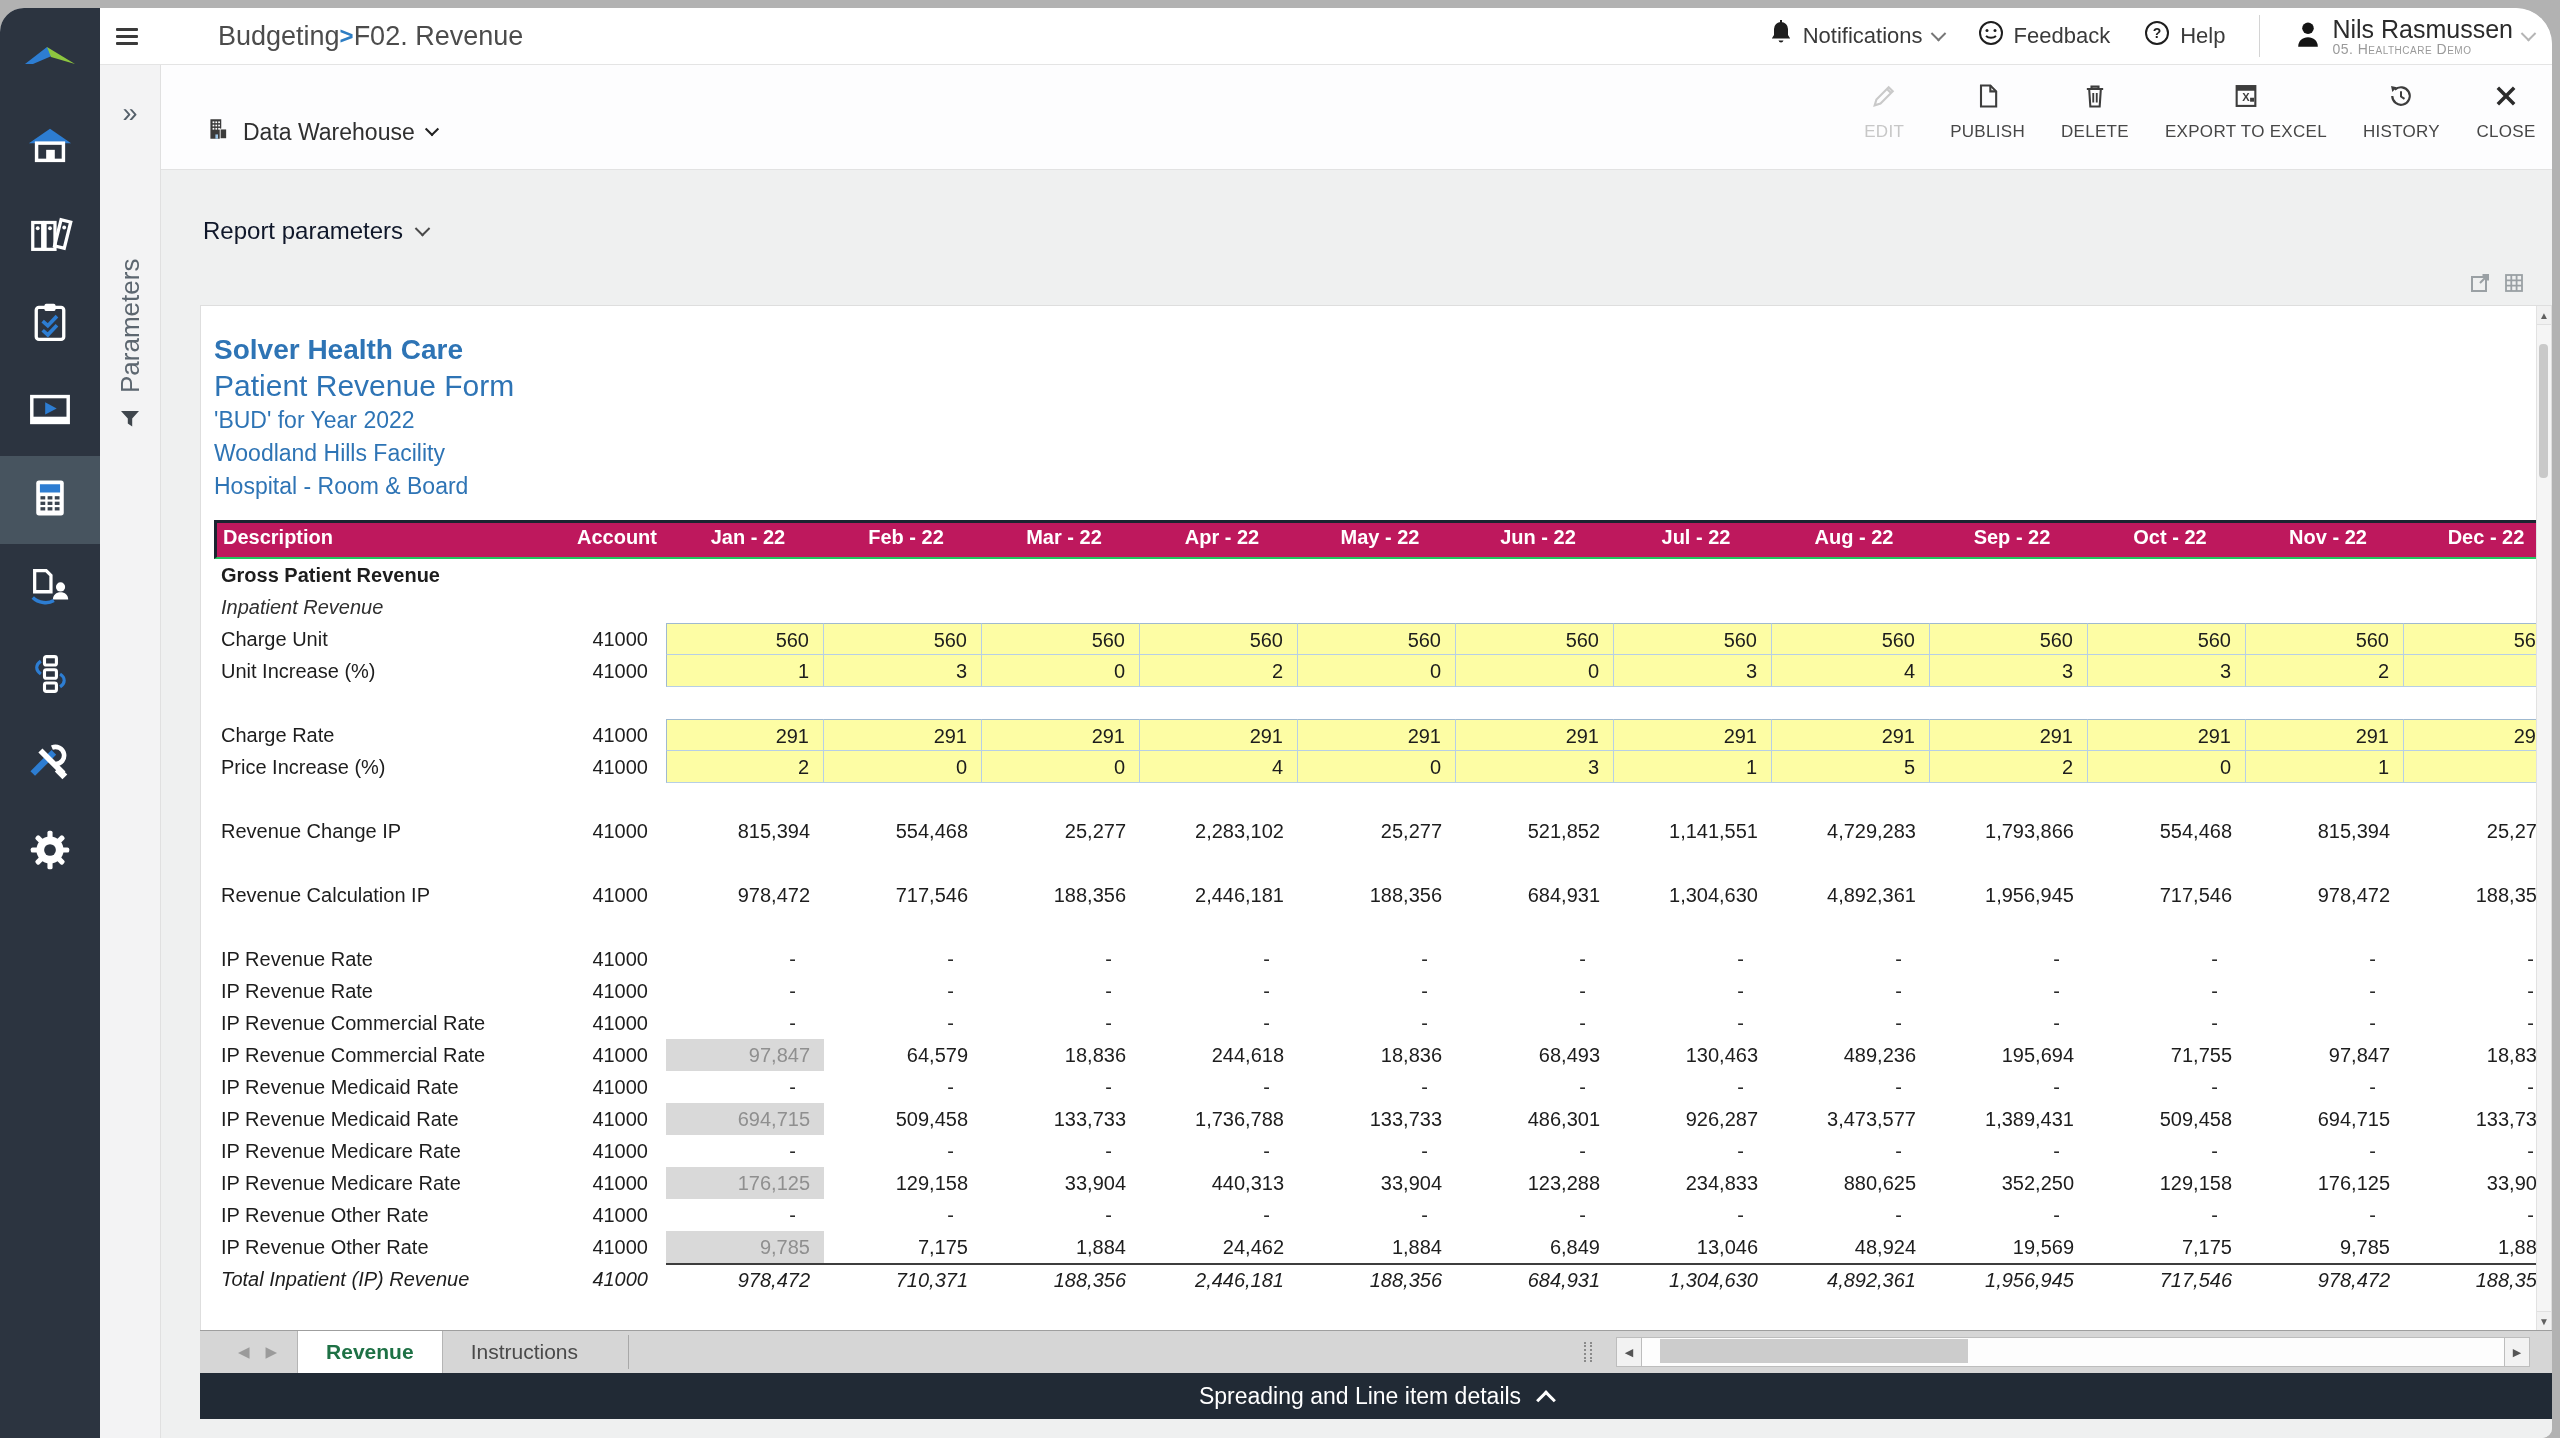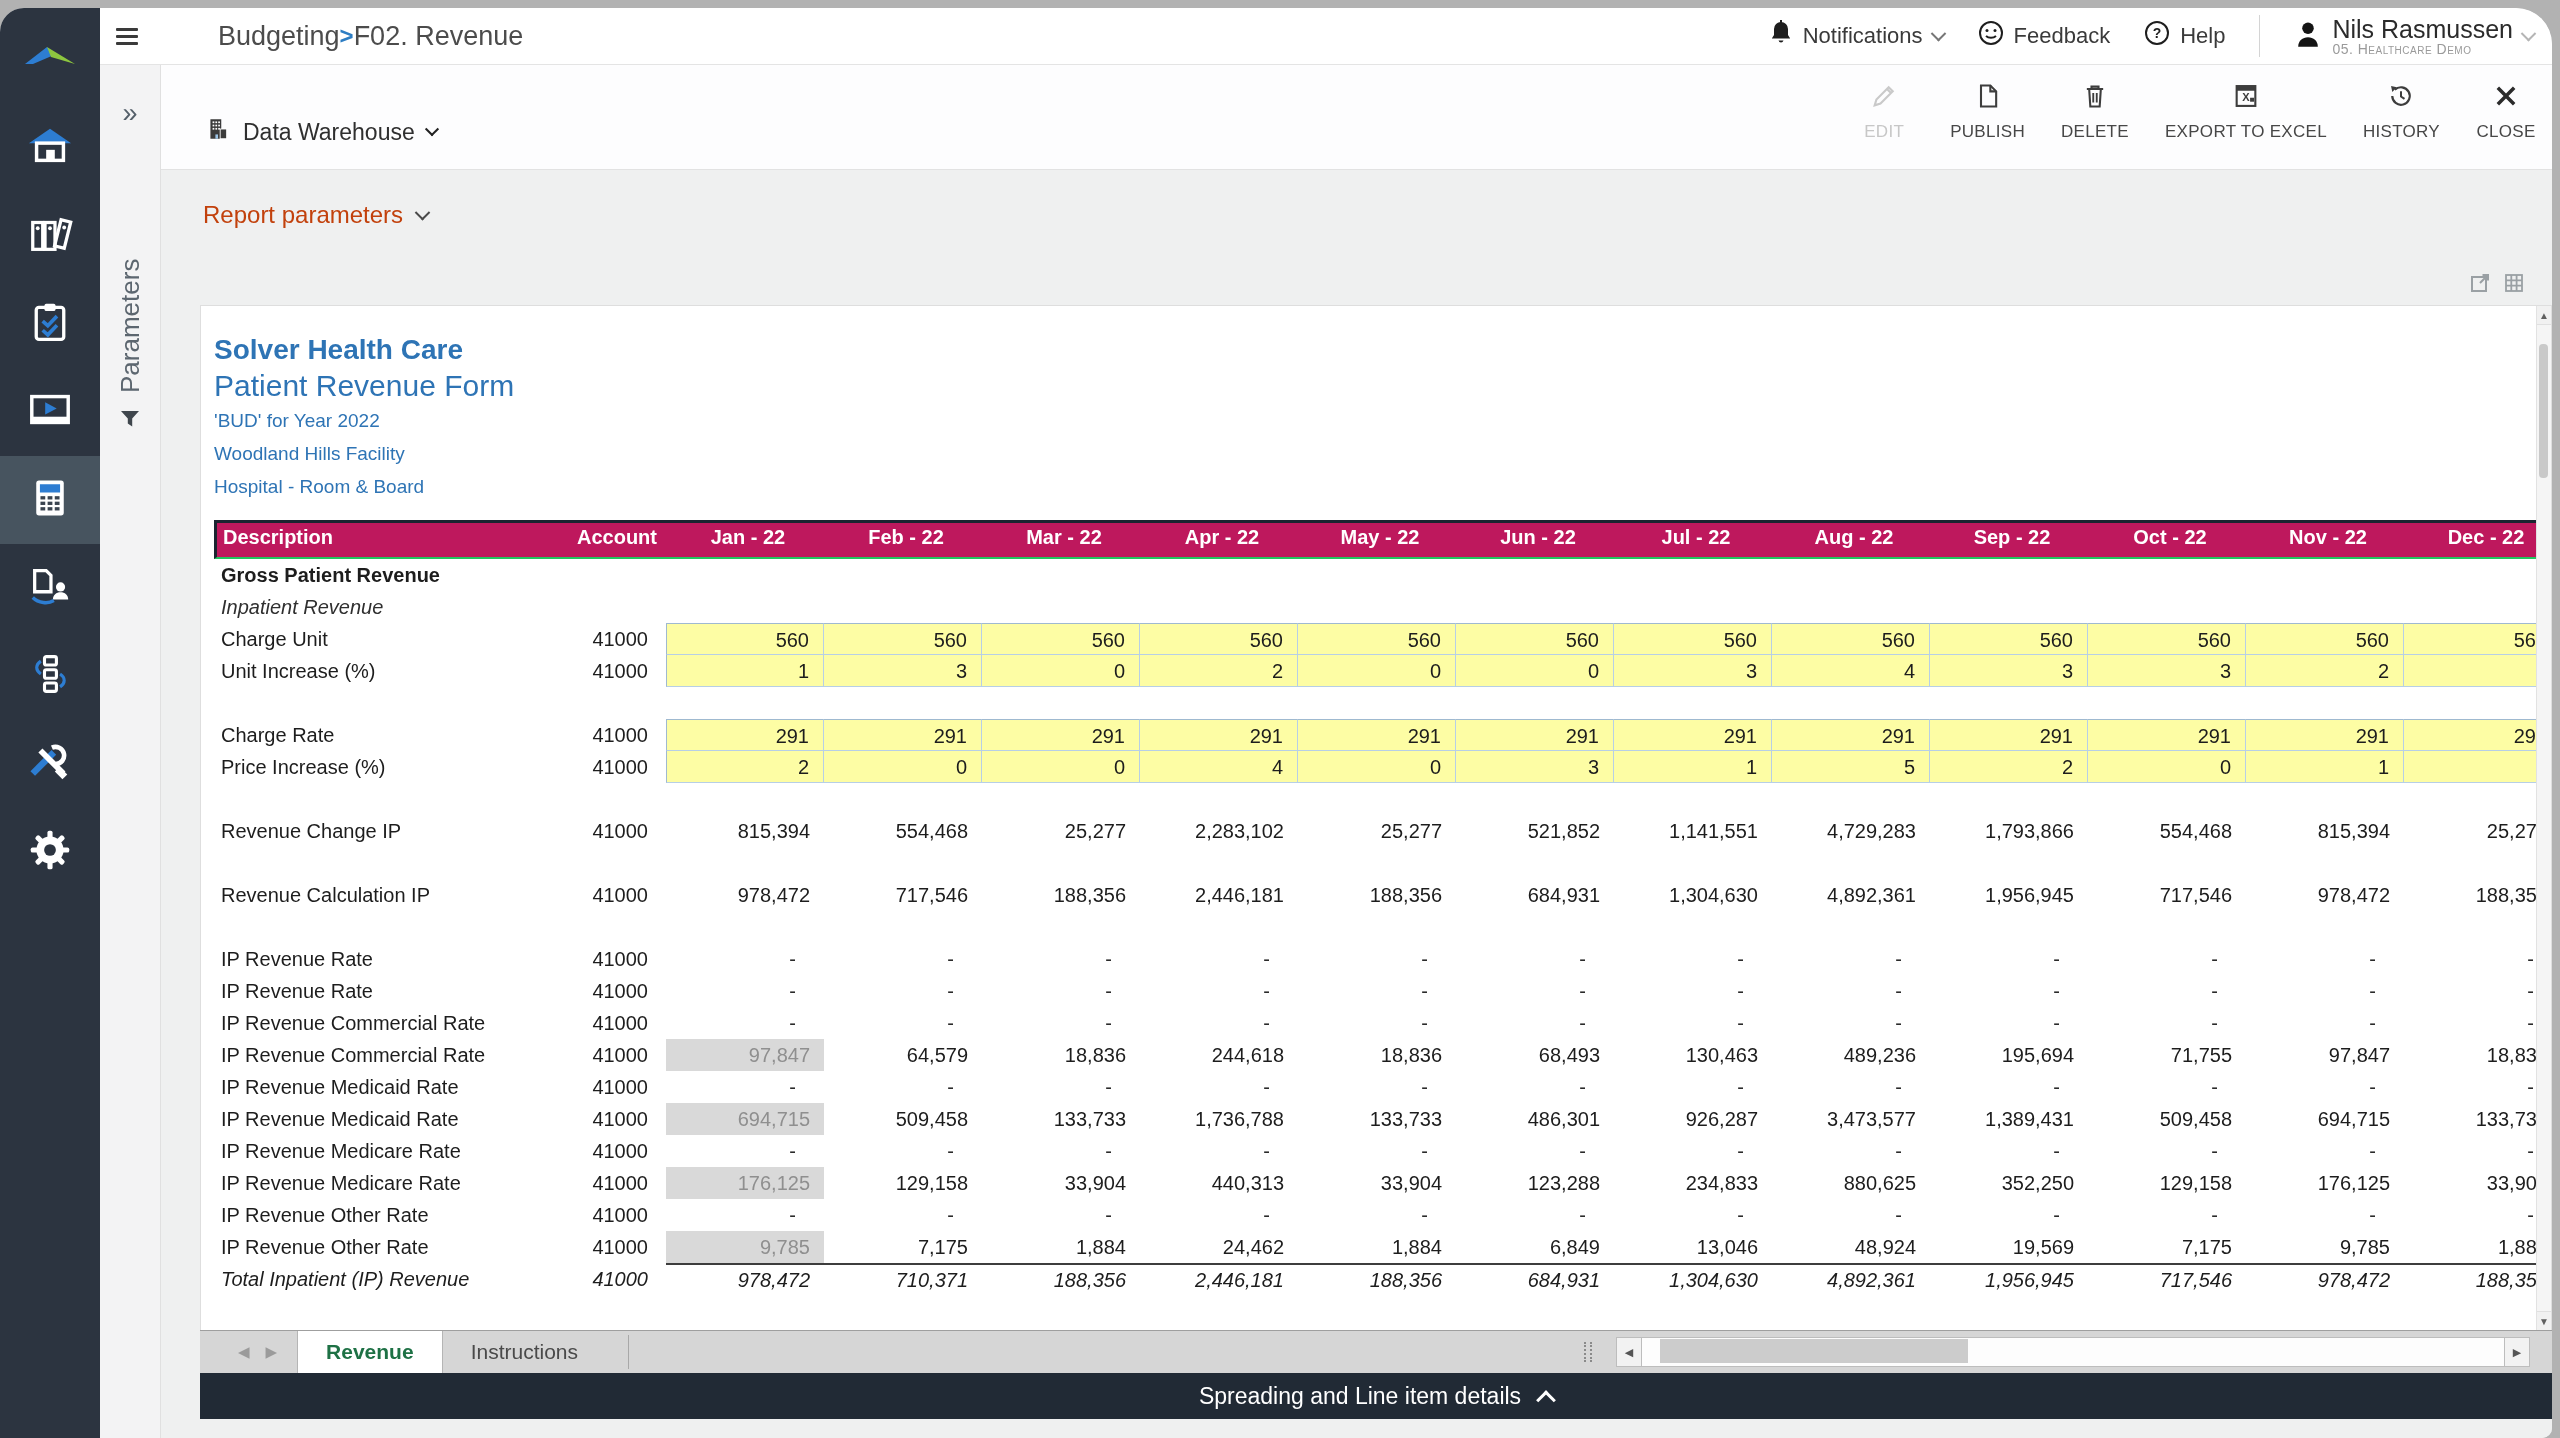--- a/index.html
+++ b/index.html
@@ -37,33 +37,33 @@
   .secondbar{position:absolute;left:160px;right:0;top:56px;height:105px;background:#fdfdfe;
     border-bottom:1px solid #e2e2e2;z-index:3;}
   .dw{position:absolute;left:45px;top:52px;display:flex;align-items:center;gap:12px;font-size:23px;color:#2f2f2f;cursor:pointer;}
   .dw .chev{border-color:#222;width:8px;height:8px;}
   .tb-actions{position:absolute;right:16px;top:18px;display:flex;gap:36px;}
   .tb-btn{display:flex;flex-direction:column;align-items:center;gap:8px;cursor:pointer;min-width:60px;}
   .tb-lbl{font-size:17px;color:#474747;letter-spacing:.3px;white-space:nowrap;}
   .tb-btn.disabled .tb-lbl{color:#c7c7c7;}
   
   .content{position:absolute;left:160px;right:0;top:161px;bottom:0;background:#eff0f0;}
-  .rp-row{position:absolute;left:43px;top:32px;display:flex;align-items:center;gap:14px;
-    font-size:24px;color:#c2410c;cursor:pointer;}
+  .rp-row{position:absolute;left:43px;top:48px;display:flex;align-items:center;gap:14px;
+    font-size:24px;color:#0f172a;cursor:pointer;}
   .rp-row .chev{border-color:#4a4a4a;}
   .canvas-icons{position:absolute;right:26px;top:102px;display:flex;gap:10px;}
   .canvas-icons span{cursor:pointer;display:inline-flex;}
   
   .canvas{position:absolute;left:40px;top:136px;width:2352px;}
   .sheet{position:relative;background:#fff;height:1024px;overflow:hidden;border:1px solid #dedede;border-bottom:none;}
   .sheet-pad{position:absolute;left:13px;top:0;right:14px;bottom:0;overflow:hidden;margin-top:12px;}
   .rtitle{padding-top:14px;color:#2e74b5;}
   .rt1{font-size:28px;font-weight:700;line-height:36px;}
   .rt2{font-size:30px;line-height:36px;}
-  .rt3{font-size:19px;line-height:33px;}
+  .rt3{font-size:23px;line-height:33px;}
   
   .sgrid{margin-top:17px;font-size:20px;color:#1d1d1d;}
   .srow{display:grid;grid-template-columns:360px 92px repeat(12,158px);height:32px;}
   .srow .cell{line-height:32px;white-space:nowrap;overflow:hidden;}
   .srow.header{height:34px;background:#be185d;border-top:3px solid #1b2430;border-bottom:2px solid #22c55e;border-left:3px solid #1b2430;}
   .srow.header .cell{line-height:28px;color:#fff;font-weight:700;}
   .srow.header .cell.val{text-align:center;padding:0;}
   .srow.header .cell.desc{padding-left:6px;}
   .cell.desc{padding-left:7px;}
   .cell.acct{text-align:right;padding-right:18px;}

